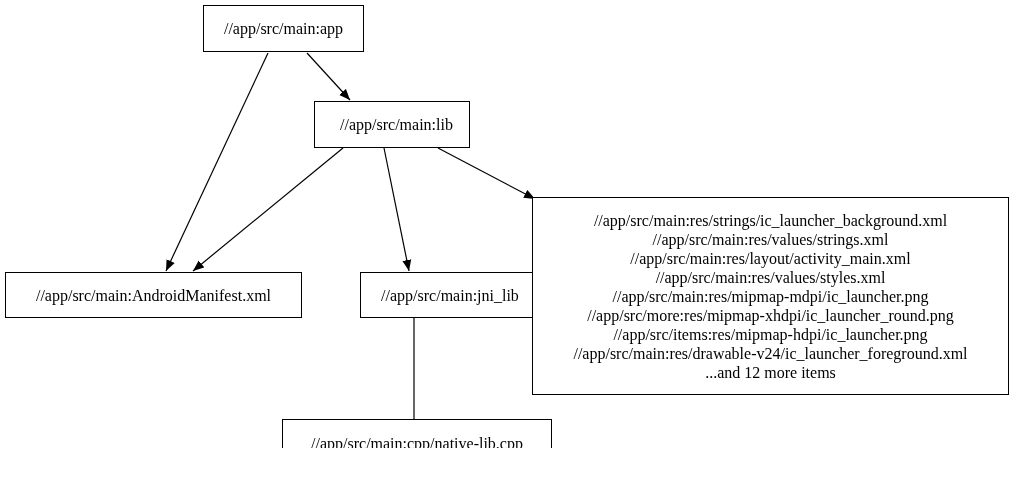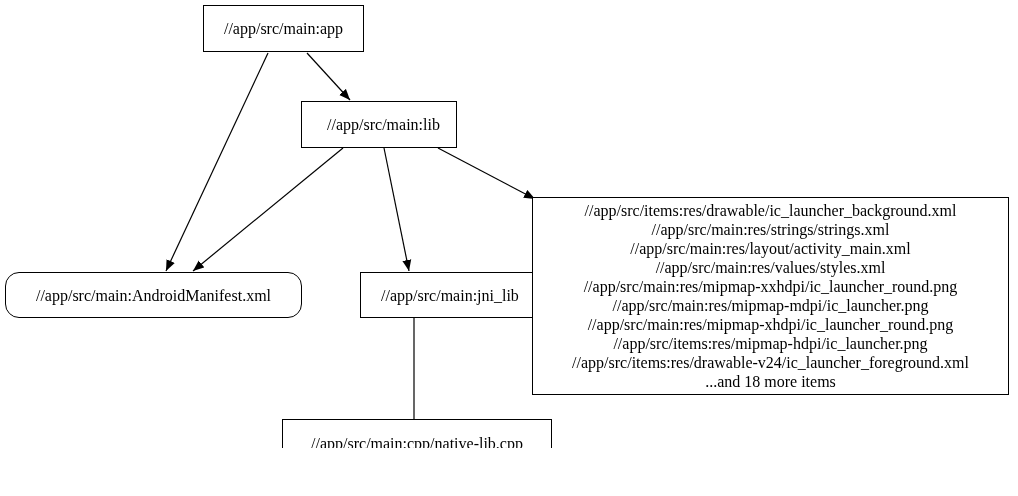--- a/index.html
+++ b/index.html
@@ -38,22 +38,22 @@
     text-align: center;
     font-size: 16px;
     line-height: 19px;
     white-space: nowrap;
   }
   .node.multiline {
     flex-direction: column;
     justify-content: center;
   }
   .node-app        { left: 203px; top: 5px;   width: 161px; height: 47px; }
-  .node-lib        { left: 301px; top: 101px; width: 156px; height: 47px; padding-left: 9px; }
-  .node-manifest   { left: 5px;   top: 272px; width: 297px; height: 46px; border-radius: 14px; }
+  .node-lib        { left: 314px; top: 101px; width: 156px; height: 47px; padding-left: 9px; }
+  .node-manifest   { left: 5px;   top: 272px; width: 297px; height: 46px; }
   .node-jni-lib    { left: 326px; top: 272px; width: 180px; height: 46px; margin-left: 34px; }
   .node-res-group  { left: 532px; top: 197px; width: 477px; height: 198px; }
   .node-native-lib { left: 282px; top: 419px; width: 270px; height: 48px; }
   .res-line {
     height: 19px;
   }
 </style>
 </head>
 <body>
 
@@ -83,29 +83,28 @@
 
   <div class="node node-manifest">
     <span>//app/src/main:AndroidManifest.xml</span>
   </div>
 
   <div class="node node-jni-lib">
     <span>//app/src/main:jni_lib</span>
   </div>
 
   <div class="node multiline node-res-group">
-    <div class="res-line">//app/src/items:res/drawable/ic_launcher_background.xml</div>
-    <div class="res-line">//app/src/main:res/strings/strings.xml</div>
+    <div class="res-line">//app/src/main:res/strings/ic_launcher_background.xml</div>
+    <div class="res-line">//app/src/main:res/values/strings.xml</div>
     <div class="res-line">//app/src/main:res/layout/activity_main.xml</div>
     <div class="res-line">//app/src/main:res/values/styles.xml</div>
-    <div class="res-line">//app/src/main:res/mipmap-xxhdpi/ic_launcher_round.png</div>
     <div class="res-line">//app/src/main:res/mipmap-mdpi/ic_launcher.png</div>
-    <div class="res-line">//app/src/main:res/mipmap-xhdpi/ic_launcher_round.png</div>
+    <div class="res-line">//app/src/more:res/mipmap-xhdpi/ic_launcher_round.png</div>
     <div class="res-line">//app/src/items:res/mipmap-hdpi/ic_launcher.png</div>
-    <div class="res-line">//app/src/items:res/drawable-v24/ic_launcher_foreground.xml</div>
-    <div class="res-line">...and 18 more items</div>
+    <div class="res-line">//app/src/main:res/drawable-v24/ic_launcher_foreground.xml</div>
+    <div class="res-line">...and 12 more items</div>
   </div>
 
   <div class="node node-native-lib">
     <span>//app/src/main:cpp/native-lib.cpp</span>
   </div>
 
 </div>
 
 </body></html>

